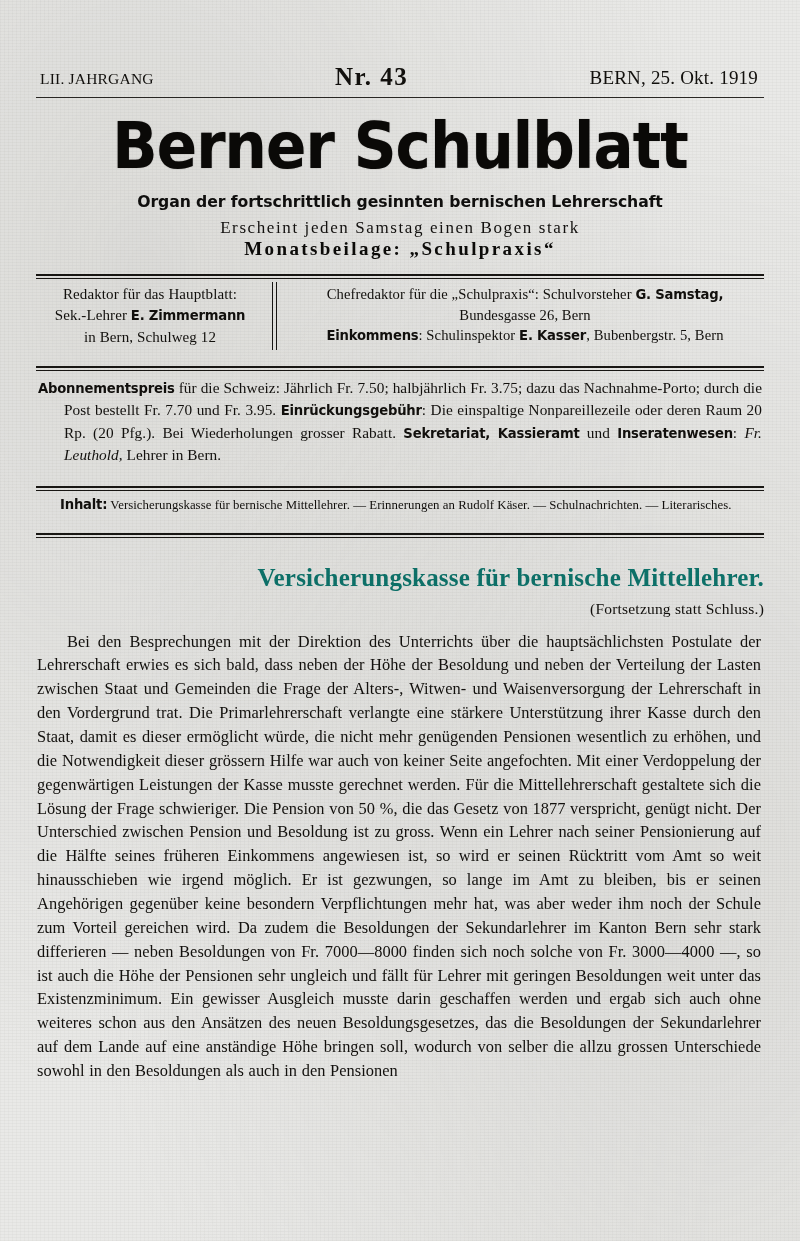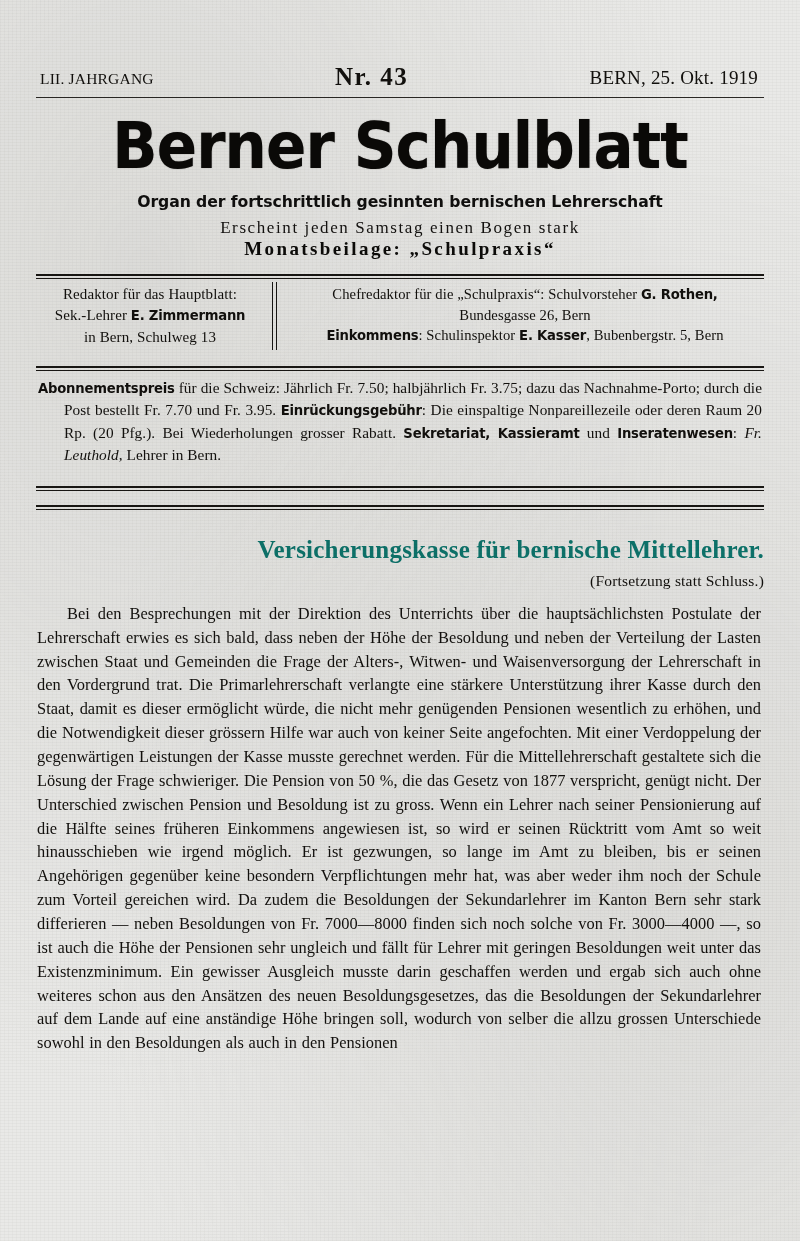--- a/index.html
+++ b/index.html
@@ -129,42 +129,45 @@
     <div class="sub3">Monatsbeilage: „Schulpraxis“</div>
 
     <div class="dbl-rule">
         <div class="a"></div>
         <div class="b"></div>
       </div>
     <div class="edbox">
       <div class="edcol-l">
         <div class="edline">Redaktor für das Hauptblatt:</div>
         <div class="edline"><span>Sek.-Lehrer </span><b class="cond">E. Zimmermann</b></div>
-        <div class="edline">in Bern, Schulweg 13</div>
+        <div class="edline">in Bern, Schulweg 12</div>
       </div>
       <div class="edsep"></div>
       <div class="edcol-r">
-        <div class="edline"><span>Chefredaktor für die „Schulpraxis“: Schulvorsteher </span><b class="cond">G. Rothen,</b></div>
+        <div class="edline"><span>Chefredaktor für die „Schulpraxis“: Schulvorsteher </span><b class="cond">G. Samstag,</b></div>
         <div class="edline">Bundesgasse 26, Bern</div>
         <div class="edline"><b class="cond">Einkommens</b><span>: Schulinspektor </span><b class="cond">E. Kasser</b><span>, Bubenbergstr. 5, Bern</span></div>
       </div>
     </div>
     <div class="dbl-rule">
         <div class="a"></div>
         <div class="b"></div>
       </div>
 
     <div class="abo">
       <p><b class="cond">Abonnementspreis</b><span> für die Schweiz: Jährlich Fr. 7.50; halbjährlich Fr. 3.75; dazu das Nachnahme-Porto; durch die Post bestellt Fr. 7.70 und Fr. 3.95. </span><b class="cond">Einrückungsgebühr</b><span>: Die einspaltige Nonpareillezeile oder deren Raum 20 Rp. (20 Pfg.). Bei Wiederholungen grosser Rabatt. </span><b class="cond">Sekretariat, Kassieramt</b><span> und </span><b class="cond">Inseratenwesen</b><span>: </span><i>Fr. Leuthold</i><span>, Lehrer in Bern.</span></p>
     </div>
     <div class="dbl-rule">
         <div class="a"></div>
         <div class="b"></div>
       </div>
 
+    <div class="inhalt">
+      <p><b class="cond">Inhalt:</b><span> Versicherungskasse für bernische Mittellehrer. — Erinnerungen an Rudolf Käser. — Schulnachrichten. — Literarisches.</span></p>
+    </div>
     <div class="dbl-rule">
         <div class="a"></div>
         <div class="b"></div>
       </div>
 
     <div class="art-head">Versicherungskasse für bernische Mittellehrer.</div>
     <div class="art-sub">(Fortsetzung statt Schluss.)</div>
     <div class="body-text">
       <p>Bei den Besprechungen mit der Direktion des Unterrichts über die hauptsächlichsten Postulate der Lehrerschaft erwies es sich bald, dass neben der Höhe der Besoldung und neben der Verteilung der Lasten zwischen Staat und Gemeinden die Frage der Alters-, Witwen- und Waisenversorgung der Lehrerschaft in den Vordergrund trat. Die Primarlehrerschaft verlangte eine stärkere Unterstützung ihrer Kasse durch den Staat, damit es dieser ermöglicht würde, die nicht mehr genügenden Pensionen wesentlich zu erhöhen, und die Notwendigkeit dieser grössern Hilfe war auch von keiner Seite angefochten. Mit einer Verdoppelung der gegenwärtigen Leistungen der Kasse musste gerechnet werden. Für die Mittellehrerschaft gestaltete sich die Lösung der Frage schwieriger. Die Pension von 50 %, die das Gesetz von 1877 verspricht, genügt nicht. Der Unterschied zwischen Pension und Besoldung ist zu gross. Wenn ein Lehrer nach seiner Pensionierung auf die Hälfte seines früheren Einkommens angewiesen ist, so wird er seinen Rücktritt vom Amt so weit hinausschieben wie irgend möglich. Er ist gezwungen, so lange im Amt zu bleiben, bis er seinen Angehörigen gegenüber keine besondern Verpflichtungen mehr hat, was aber weder ihm noch der Schule zum Vorteil gereichen wird. Da zudem die Besoldungen der Sekundarlehrer im Kanton Bern sehr stark differieren — neben Besoldungen von Fr. 7000—8000 finden sich noch solche von Fr. 3000—4000 —, so ist auch die Höhe der Pensionen sehr ungleich und fällt für Lehrer mit geringen Besoldungen weit unter das Existenzminimum. Ein gewisser Ausgleich musste darin geschaffen werden und ergab sich auch ohne weiteres schon aus den Ansätzen des neuen Besoldungsgesetzes, das die Besoldungen der Sekundarlehrer auf dem Lande auf eine anständige Höhe bringen soll, wodurch von selber die allzu grossen Unterschiede sowohl in den Besoldungen als auch in den Pensionen</p>
     </div>

